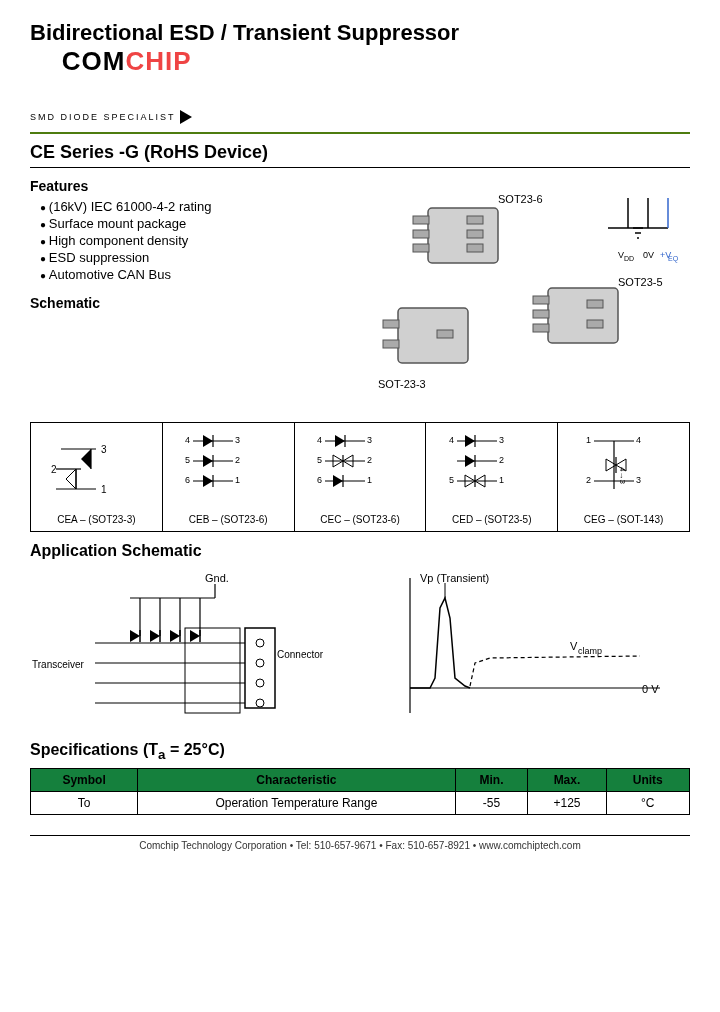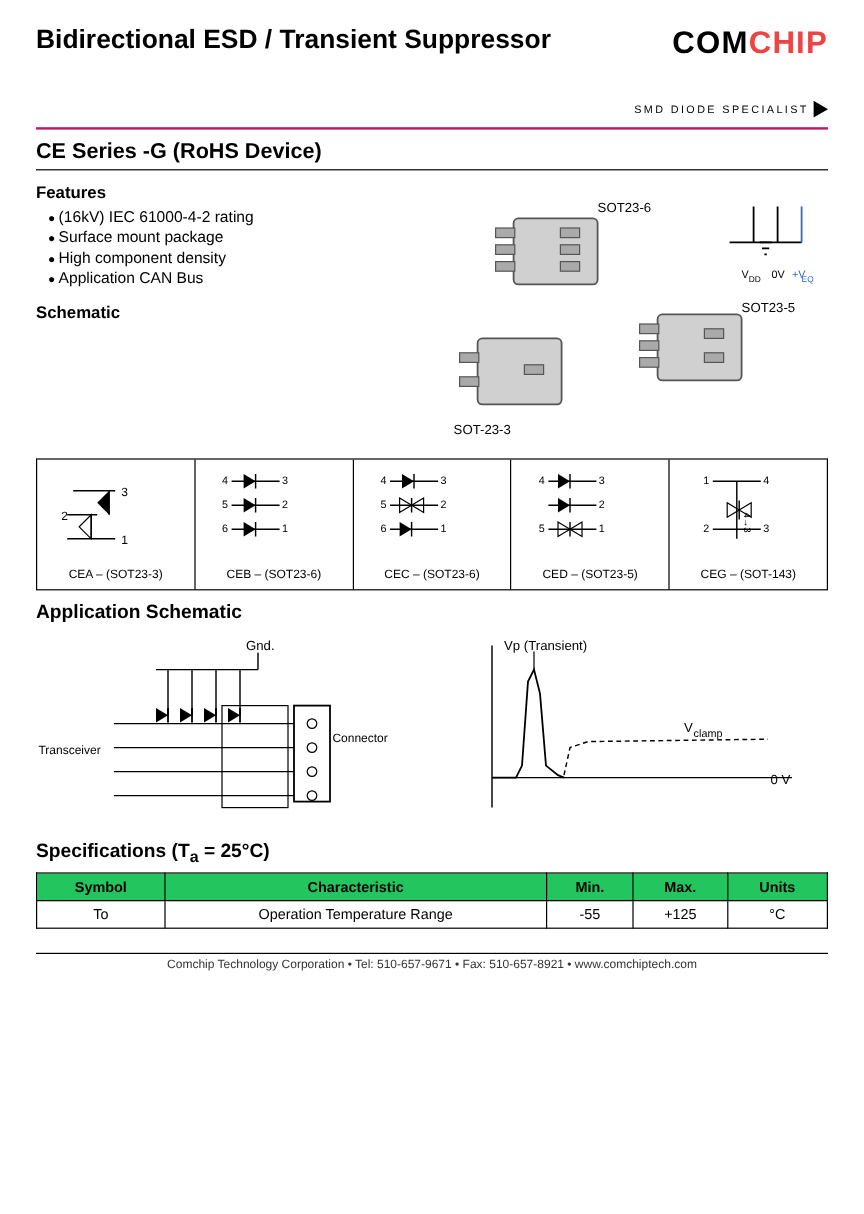--- a/index.html
+++ b/index.html
@@ -11,23 +11,24 @@
       font-size: 13px;
       color: #000;
       padding: 20px 30px;
     }
 
     
     .header {
       display: flex;
       align-items: flex-start;
       justify-content: space-between;
-      border-bottom: 2px solid #be185d;
+      border-bottom: 2px solid #4d7c0f;
       padding-bottom: 8px;
       margin-bottom: 8px;
+      flex-direction: column;
     }
     .main-title {
       font-size: 22px;
       font-weight: bold;
     }
     .logo-box {
       display: flex;
       flex-direction: column;
       align-items: flex-end;
       gap: 33px;
@@ -53,21 +54,21 @@
       font-weight: bold;
       margin-bottom: 10px;
       border-bottom: 1px solid #000;
       padding-bottom: 4px;
     }
 
     
     .features-row {
       display: flex;
       gap: 36px;
-      margin-bottom: 10px;
+      margin-bottom: 24px;
     }
     .features-col {
       flex: 0 0 260px;
     }
     .section-title {
       font-weight: bold;
       font-size: 14px;
       margin-bottom: 4px;
     }
     .bullet-list {
@@ -120,21 +121,21 @@
       width: 100%;
       border-collapse: collapse;
       font-size: 12px;
     }
     .specs-table th, .specs-table td {
       border: 1px solid #000;
       padding: 4px 8px;
       text-align: center;
     }
     .specs-table th {
-      background: #22c55e;
+      background: #15803d;
       font-weight: bold;
     }
 
     
     .footer {
       margin-top: 20px;
       border-top: 1px solid #000;
       padding-top: 4px;
       text-align: center;
       font-size: 10px;
@@ -166,21 +167,22 @@
   <div class="features-col">
 
     <div class="section-title">Features</div>
     <ul class="bullet-list">
       <li>(16kV) IEC 61000-4-2 rating</li>
       <li>Surface mount package</li>
       <li>High component density</li>
     </ul>
 
     <ul class="bullet-list">
-      <li>Application CAN Bus</li>
+      <li>ESD suppression</li>
+      <li>Automotive CAN Bus</li>
     </ul>
 
     <div class="section-title" style="margin-top:12px;">Schematic</div>
   </div>
 
   <div class="packages-area">
     <svg width="340" height="220">
 
       <g transform="translate(60,10)">
 

